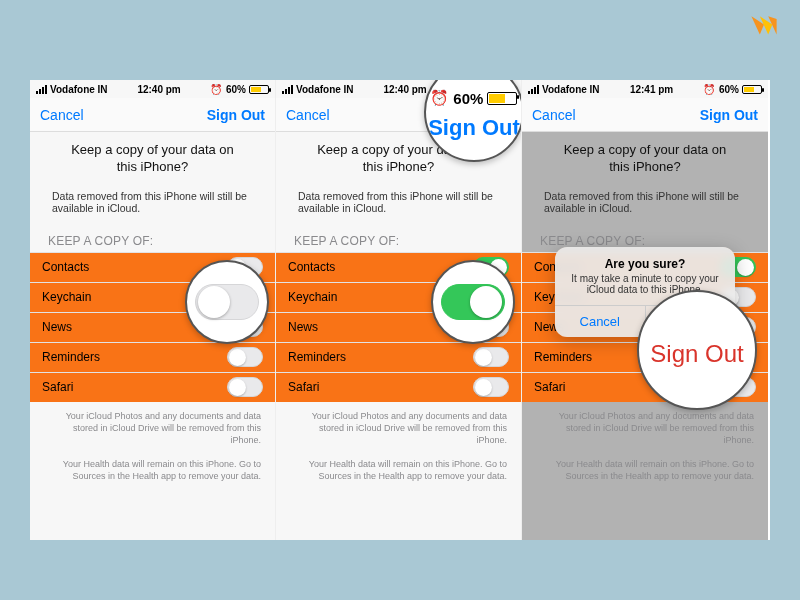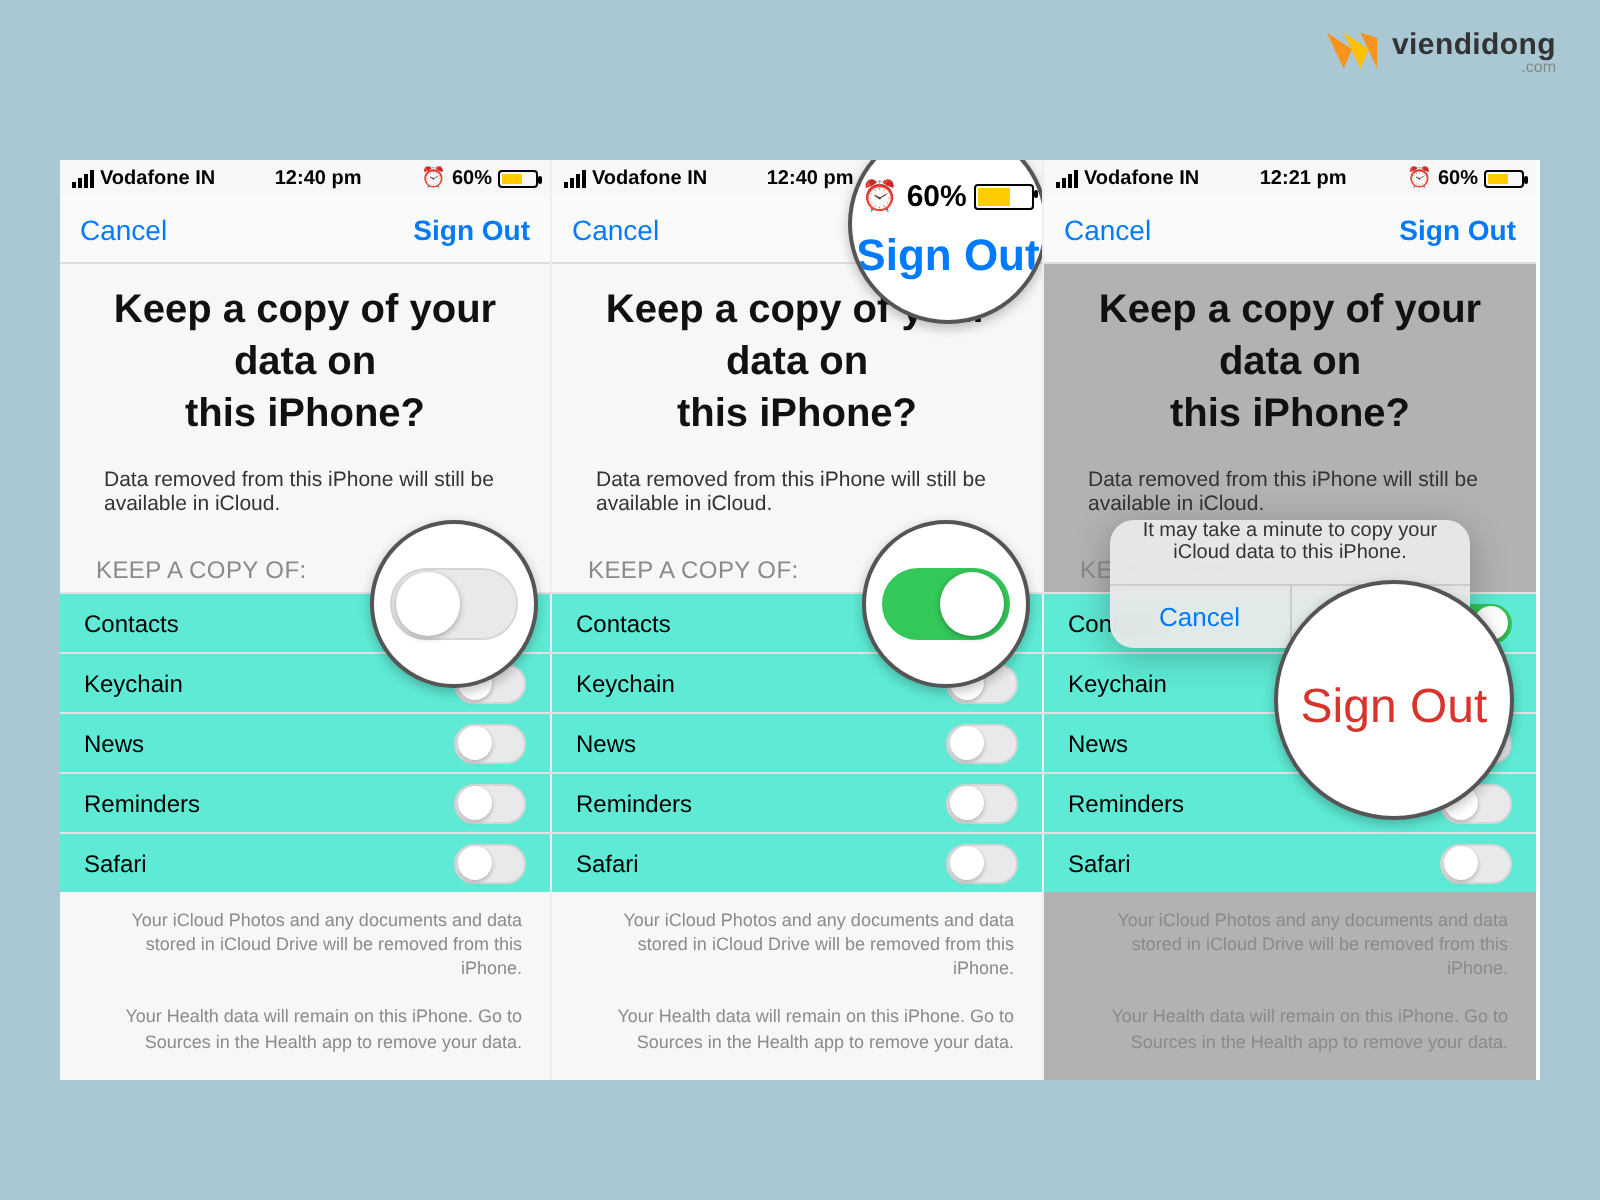--- a/index.html
+++ b/index.html
@@ -82,42 +82,42 @@
     height:34px; background:#fafafa; border-bottom:1px solid #ddd;
     display:flex;align-items:center;justify-content:space-between;
     padding:0 10px; position:relative; z-index:2;
   }
   .nav-btn{ color:#007aff; font-size:14px;}
   .nav-btn.bold{font-weight:600;}
 
   .headline{
     text-align:center;
     padding:10px 16px 4px;
-    font-size:20px;
-    font-weight:700;
+    font-size:13px;
+    font-weight:400;
     color:#111;
     line-height:1.3;
     position:relative; z-index:2;
   }
   .subhead{
     text-align:left;
     font-size:10.5px;
     color:#333;
     padding: 10px 22px 14px;
     position:relative; z-index:2;
   }
   .section-label{
     font-size:12px;
     color:#8a8a8d;
     padding:6px 18px 4px;
     letter-spacing:.2px;
     position:relative; z-index:2;
   }
   .cell{
-    background:#5eead4;
+    background:#f97316;
     border-top:1px solid #e2e2e4;
     height:30px;
     display:flex;align-items:center;justify-content:space-between;
     padding:0 12px;
     font-size:12px;
     color:#000;
     position:relative; z-index:2;
   }
   .cell:last-of-type{border-bottom:1px solid #e2e2e4;}
 
@@ -191,24 +191,20 @@
 <body>
 
 <div class="watermark">
   <span class="wm-logo">
     <svg viewBox="0 0 40 32">
         <path d="M2 2 L14 28 L20 14 Z" fill="#f7931e"></path>
         <path d="M14 2 L26 28 L32 14 Z" fill="#ffc107"></path>
         <path d="M26 2 L38 28 L38 6 Z" fill="#f7931e"></path>
       </svg>
   </span>
-  <div>
-    <div class="wm-text">viendidong</div>
-    <div class="wm-sub">.com</div>
-  </div>
 </div>
 
 <div class="stage">
 
   <div class="phone">
     <div class="statusbar">
       <span class="sb-left">
         <span class="sb-bars">
             <i></i>
             <i></i>
@@ -334,21 +330,21 @@
     <div class="statusbar">
       <span class="sb-left">
         <span class="sb-bars">
             <i></i>
             <i></i>
             <i></i>
             <i></i>
           </span>
         <span>Vodafone IN</span>
       </span>
-      <span>12:21 pm</span>
+      <span>12:41 pm</span>
       <span class="sb-right">
         <span class="alarm-icon">⏰</span>
         <span>60%</span>
         <span class="battery">
             <span class="battery-fill"></span>
           </span>
       </span>
     </div>
     <div class="navbar">
       <span class="nav-btn">Cancel</span>
@@ -376,20 +372,21 @@
       <span class="toggle"></span>
     </div>
     <div class="cell">
       <span>Safari</span>
       <span class="toggle"></span>
     </div>
     <div class="footnote">Your iCloud Photos and any documents and data stored in iCloud Drive will be removed from this iPhone.</div>
     <div class="footnote">Your Health data will remain on this iPhone. Go to Sources in the Health app to remove your data.</div>
 
     <div class="alert">
+      <div class="alert-title">Are you sure?</div>
       <div class="alert-msg">It may take a minute to copy your iCloud data to this iPhone.</div>
       <div class="alert-btns">
         <div class="alert-btn">Cancel</div>
         <div class="alert-btn">Sign Out</div>
       </div>
     </div>
 
     <div class="lens red-lens" style="top:210px;left:115px;width:120px;height:120px;">
       <div class="so-label">Sign Out</div>
     </div>

